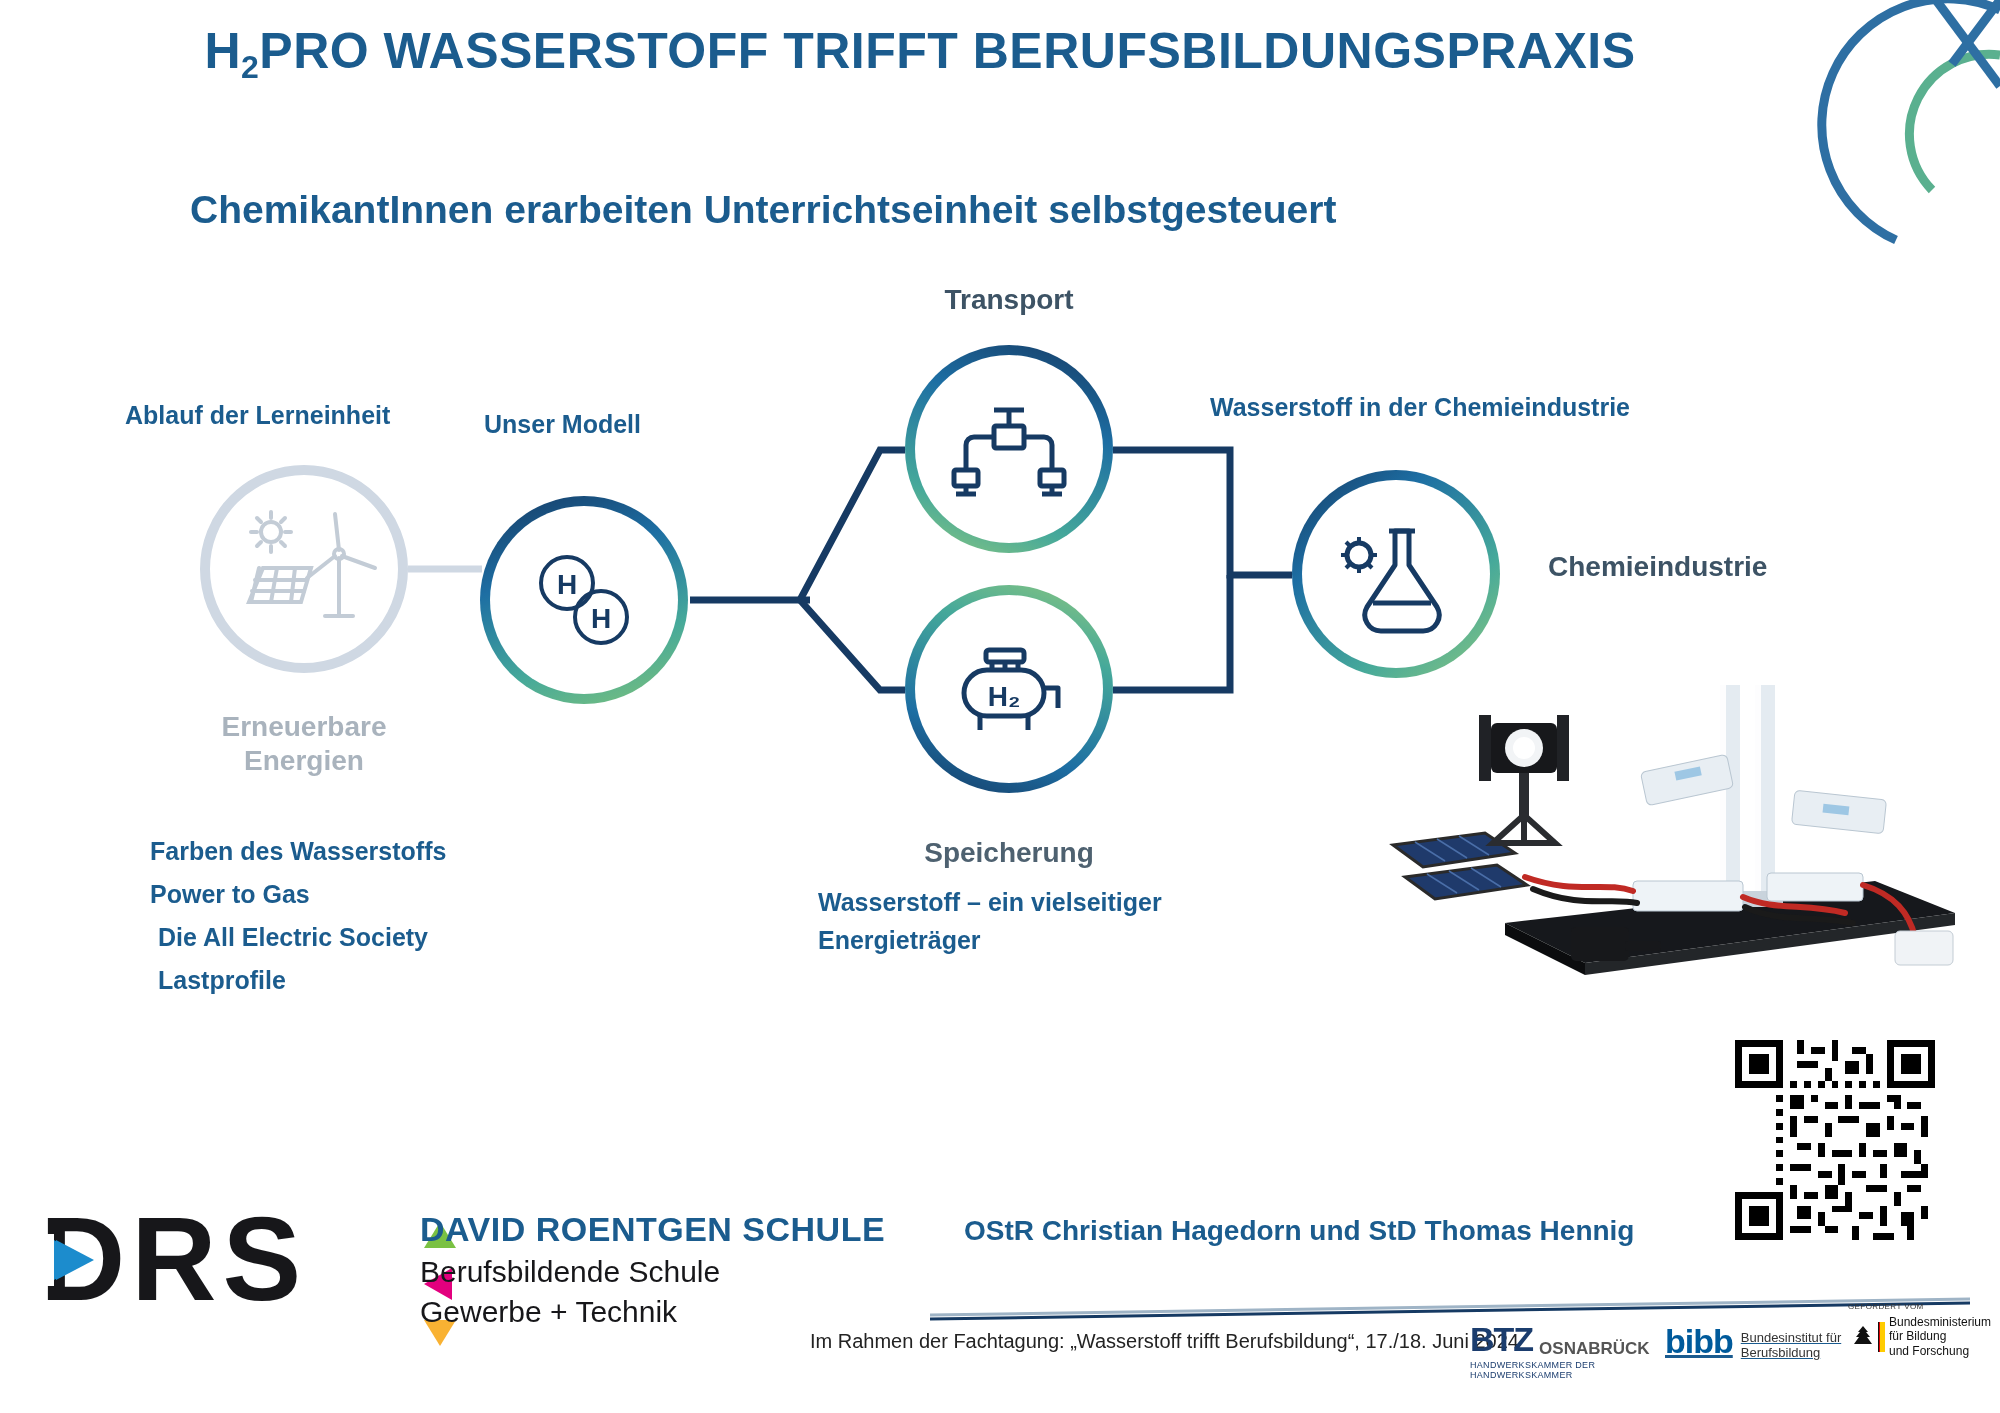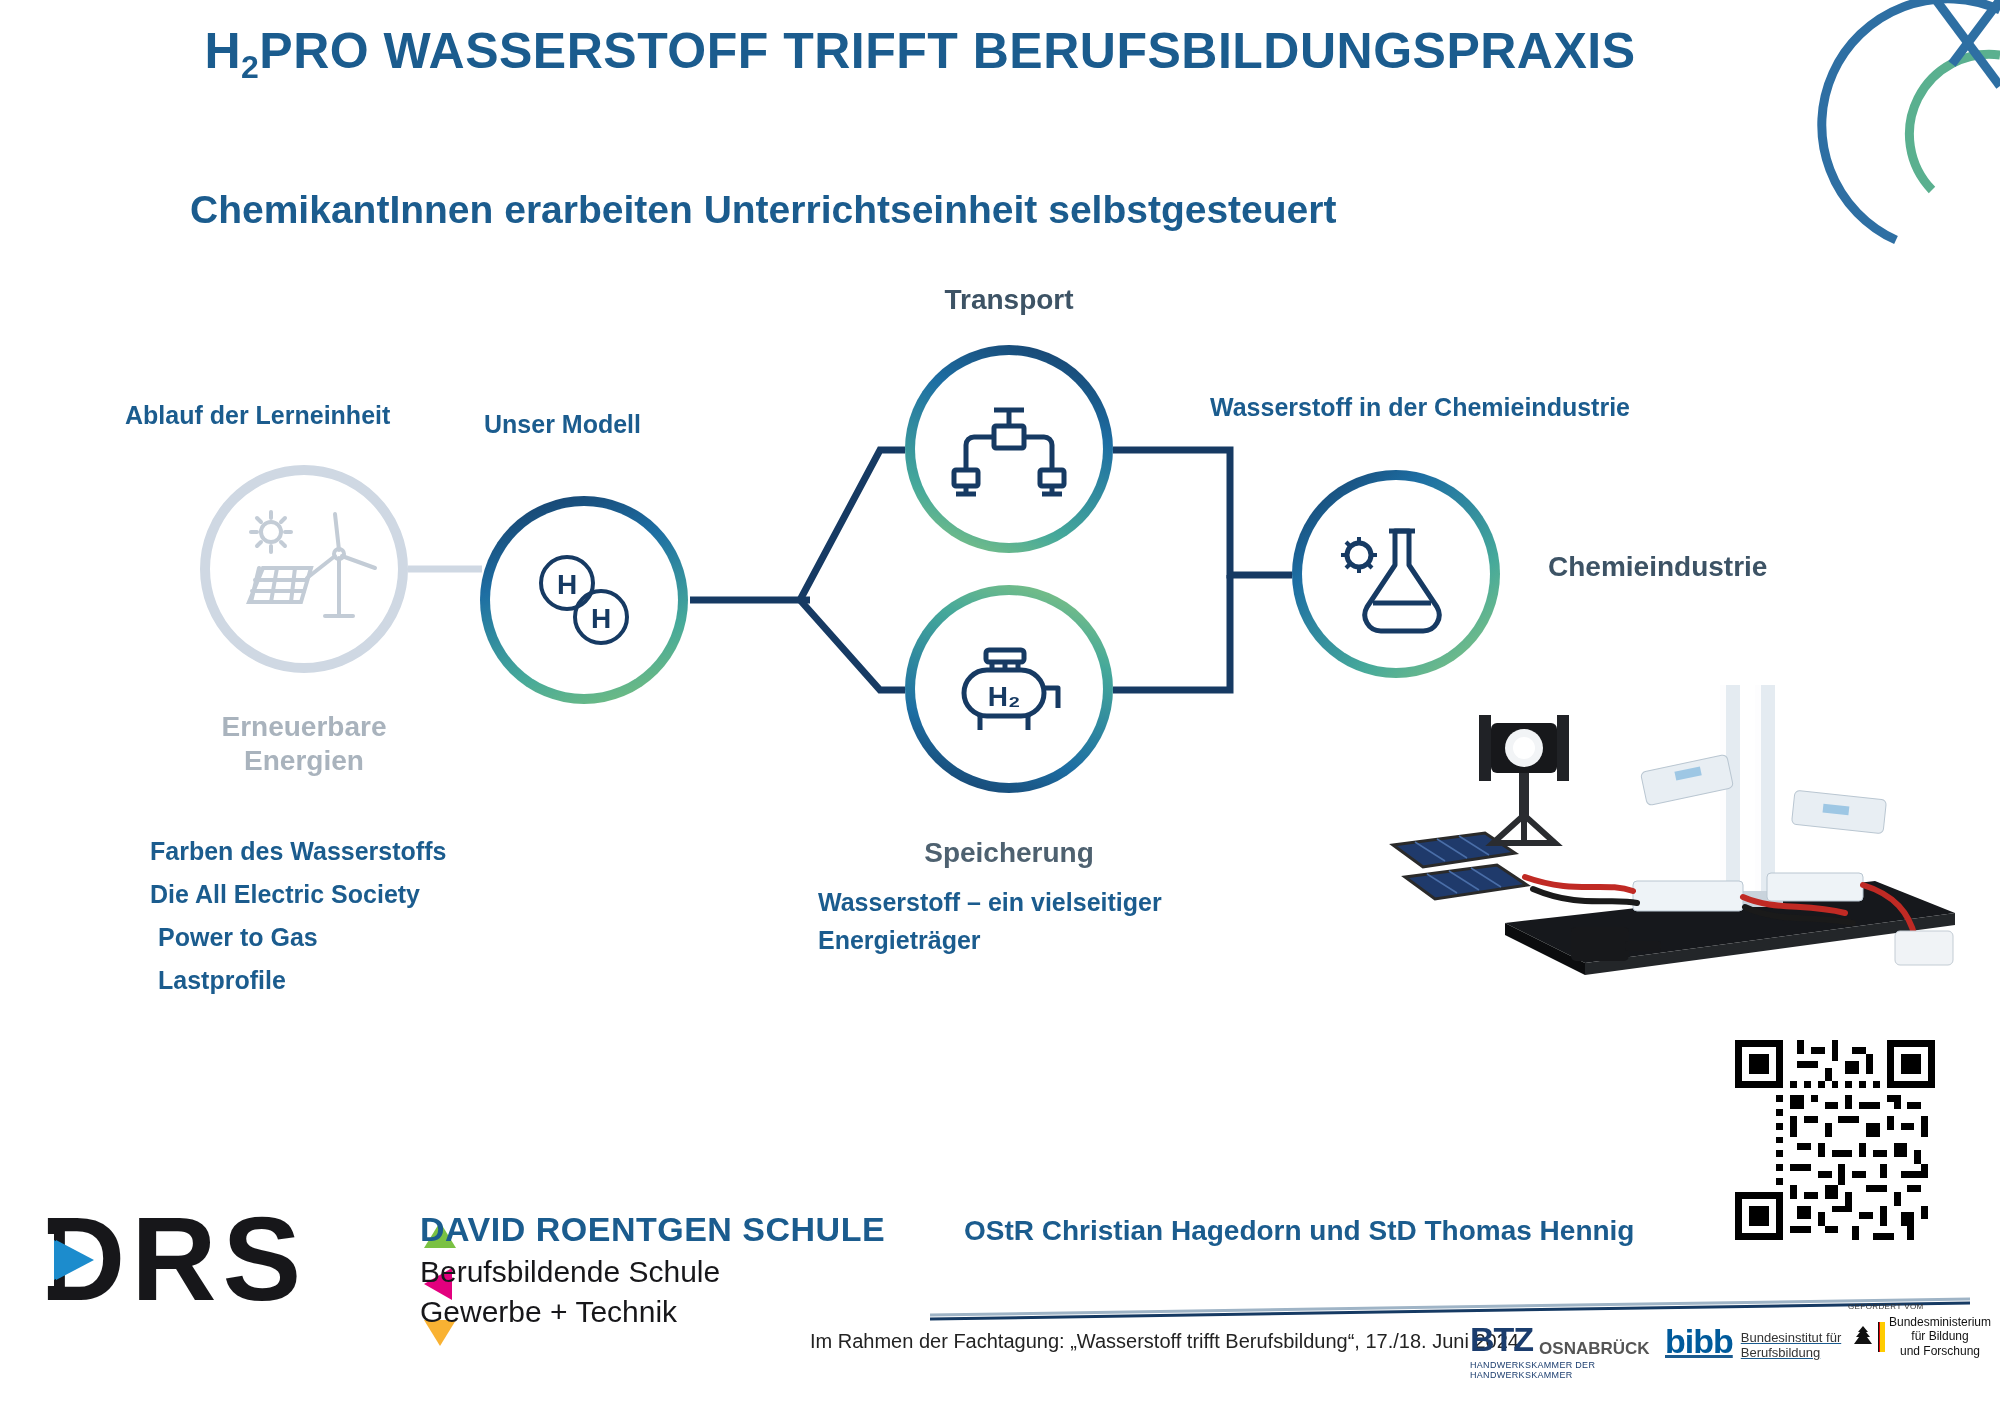--- a/index.html
+++ b/index.html
@@ -383,22 +383,22 @@
     </svg>
   </div>
   <div class="node-label label-chem">Chemieindustrie</div>
 
   <div class="anno anno-ablauf">Ablauf der Lerneinheit</div>
   <div class="anno anno-modell">Unser Modell</div>
   <div class="anno anno-chemie">Wasserstoff in der Chemieindustrie</div>
 
   <div class="list">
     <div>Farben des Wasserstoffs</div>
+    <div>Power to Gas</div>
     <div>Die All Electric Society</div>
-    <div>Power to Gas</div>
     <div>Lastprofile</div>
   </div>
 
   <div class="anno-energietraeger">Wasserstoff – ein vielseitiger Energieträger</div>
 
   <div class="photo">
     <svg width="600" height="360" viewBox="0 0 600 360">
 
       <polygon points="130,278 500,236 580,268 210,318" fill="#16181c"></polygon>
       <polygon points="130,278 210,318 210,330 130,290" fill="#0b0c0e"></polygon>
@@ -603,21 +603,21 @@
       <span class="bibb-word">bibb</span>
       <span>
         <div class="bibb-sub">Bundesinstitut für</div>
         <div class="bibb-sub">Berufsbildung</div>
       </span>
     </div>
   </div>
 
   <div class="bmbf">
     <div class="gef">GEFÖRDERT VOM</div>
-    <div style="display:flex;align-items:center;gap:0;margin-top:4px;text-align:center;">
+    <div style="display:flex;align-items:center;gap:0;margin-top:4px;">
       <svg width="30" height="30" viewBox="0 0 30 30">
         <path d="M15 4 L10 10 L12 10 L8 15 L11 15 L6 22 L24 22 L19 15 L22 15 L18 10 L20 10 Z" fill="#111"></path>
       </svg>
       <span class="flag" style="background:#111"></span>
       <span class="flag" style="background:#d00; margin-left:-4px"></span>
       <span class="flag" style="background:#fc0; margin-left:-4px"></span>
       <span style="margin-left:4px">
         <div class="bmbf-txt">Bundesministerium</div>
         <div class="bmbf-txt">für Bildung</div>
         <div class="bmbf-txt">und Forschung</div>

